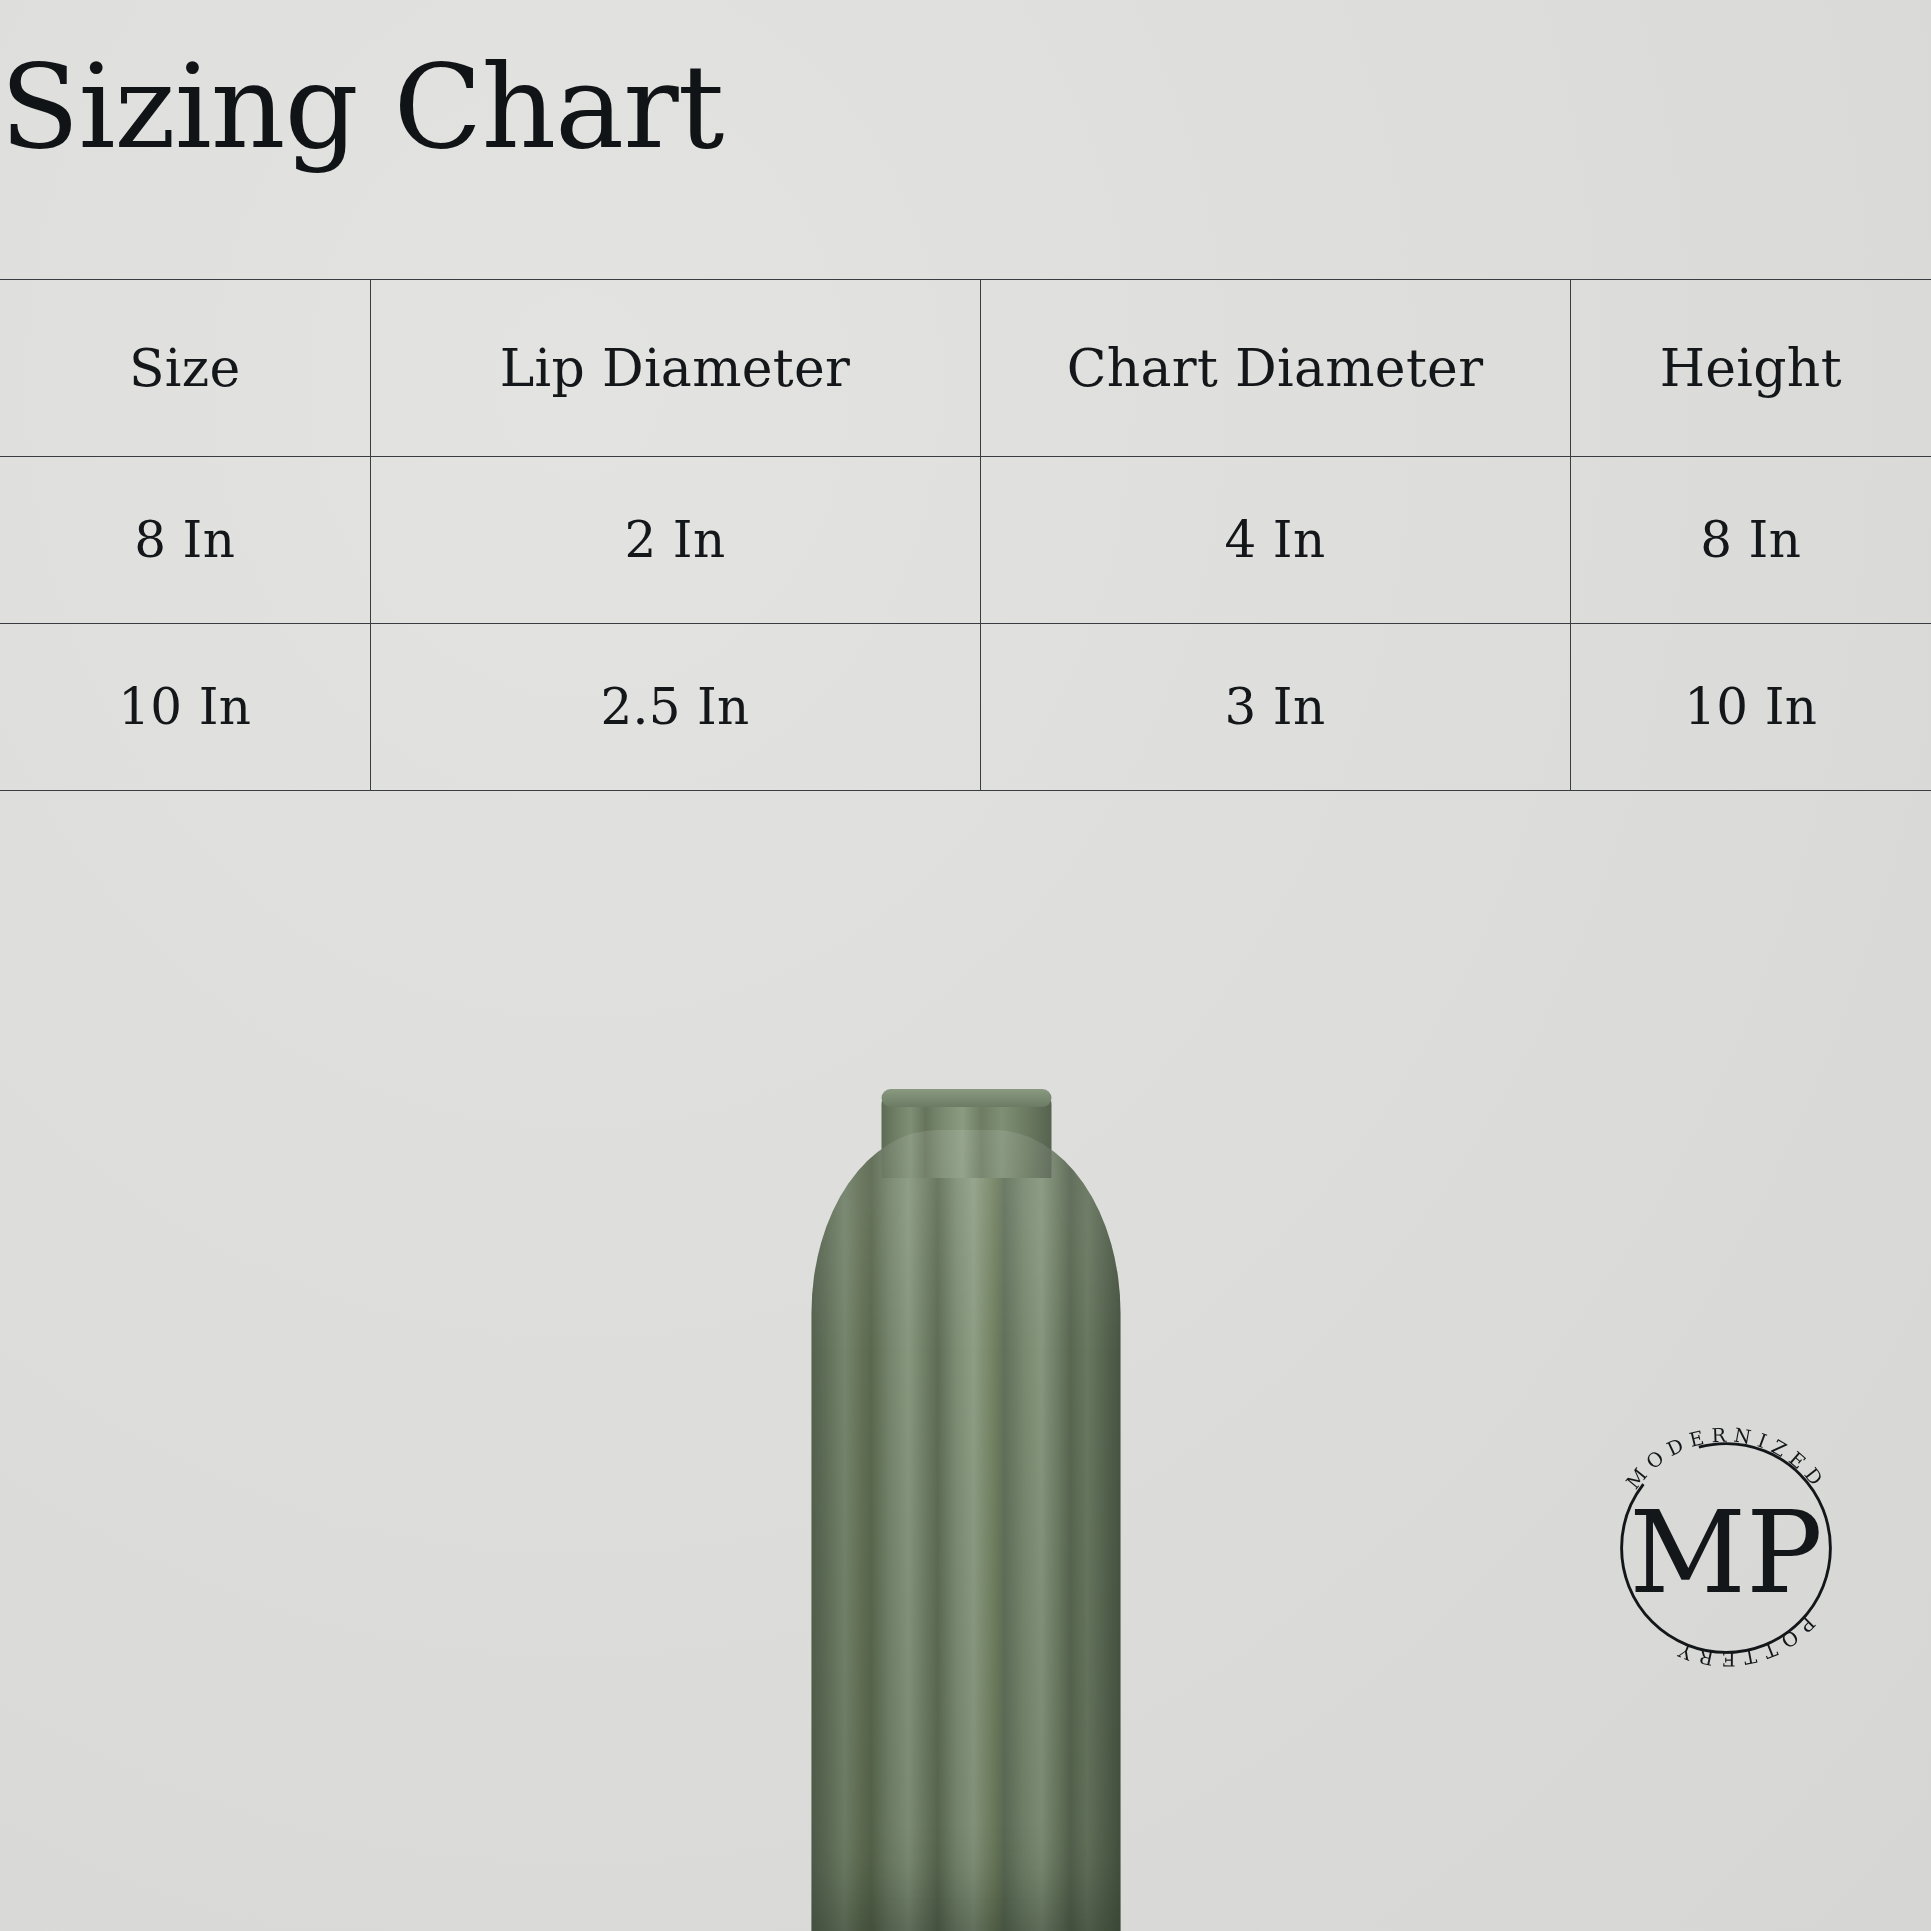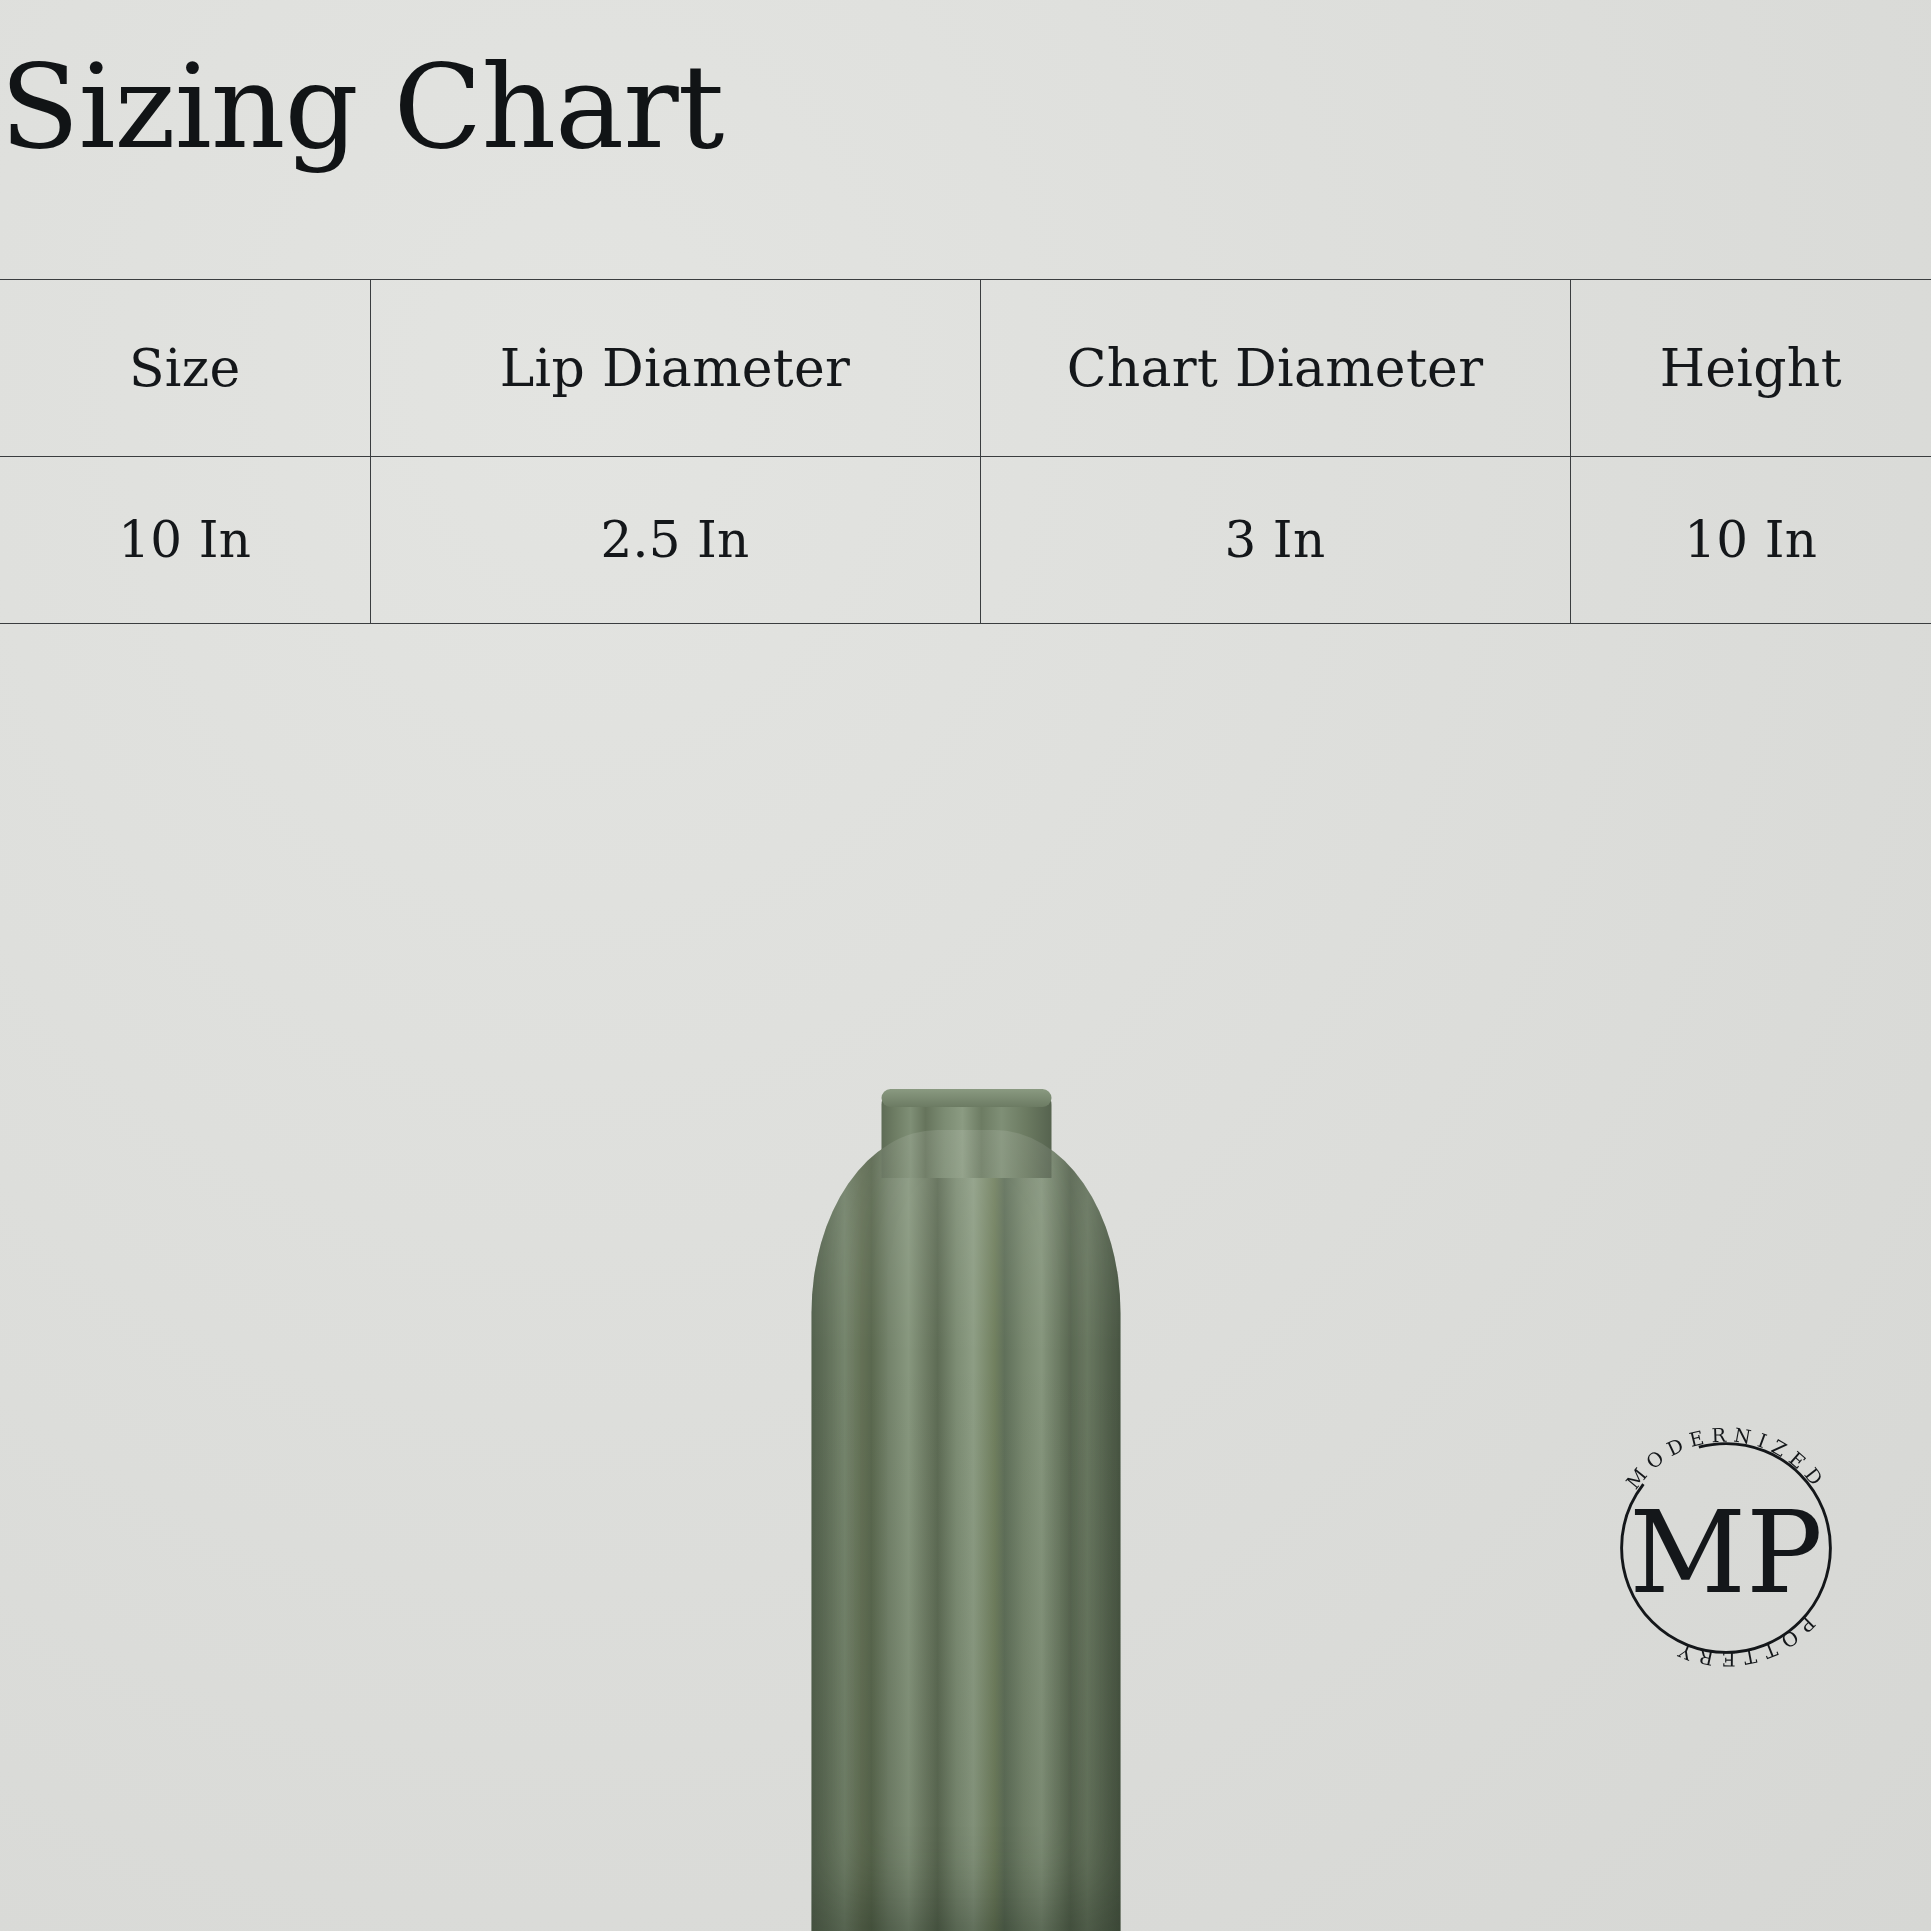--- a/index.html
+++ b/index.html
@@ -172,20 +172,26 @@
       <thead>
         <tr class="head-row">
           <th>Size</th>
           <th>Lip Diameter</th>
           <th>Chart Diameter</th>
           <th>Height</th>
         </tr>
       </thead>
       <tbody>
         <tr>
+          <td>8 In</td>
+          <td>2 In</td>
+          <td>4 In</td>
+          <td>8 In</td>
+        </tr>
+        <tr>
           <td>10 In</td>
           <td>2.5 In</td>
           <td>3 In</td>
           <td>10 In</td>
         </tr>
       </tbody>
     </table>
   </div>
 
   <div class="vase">

